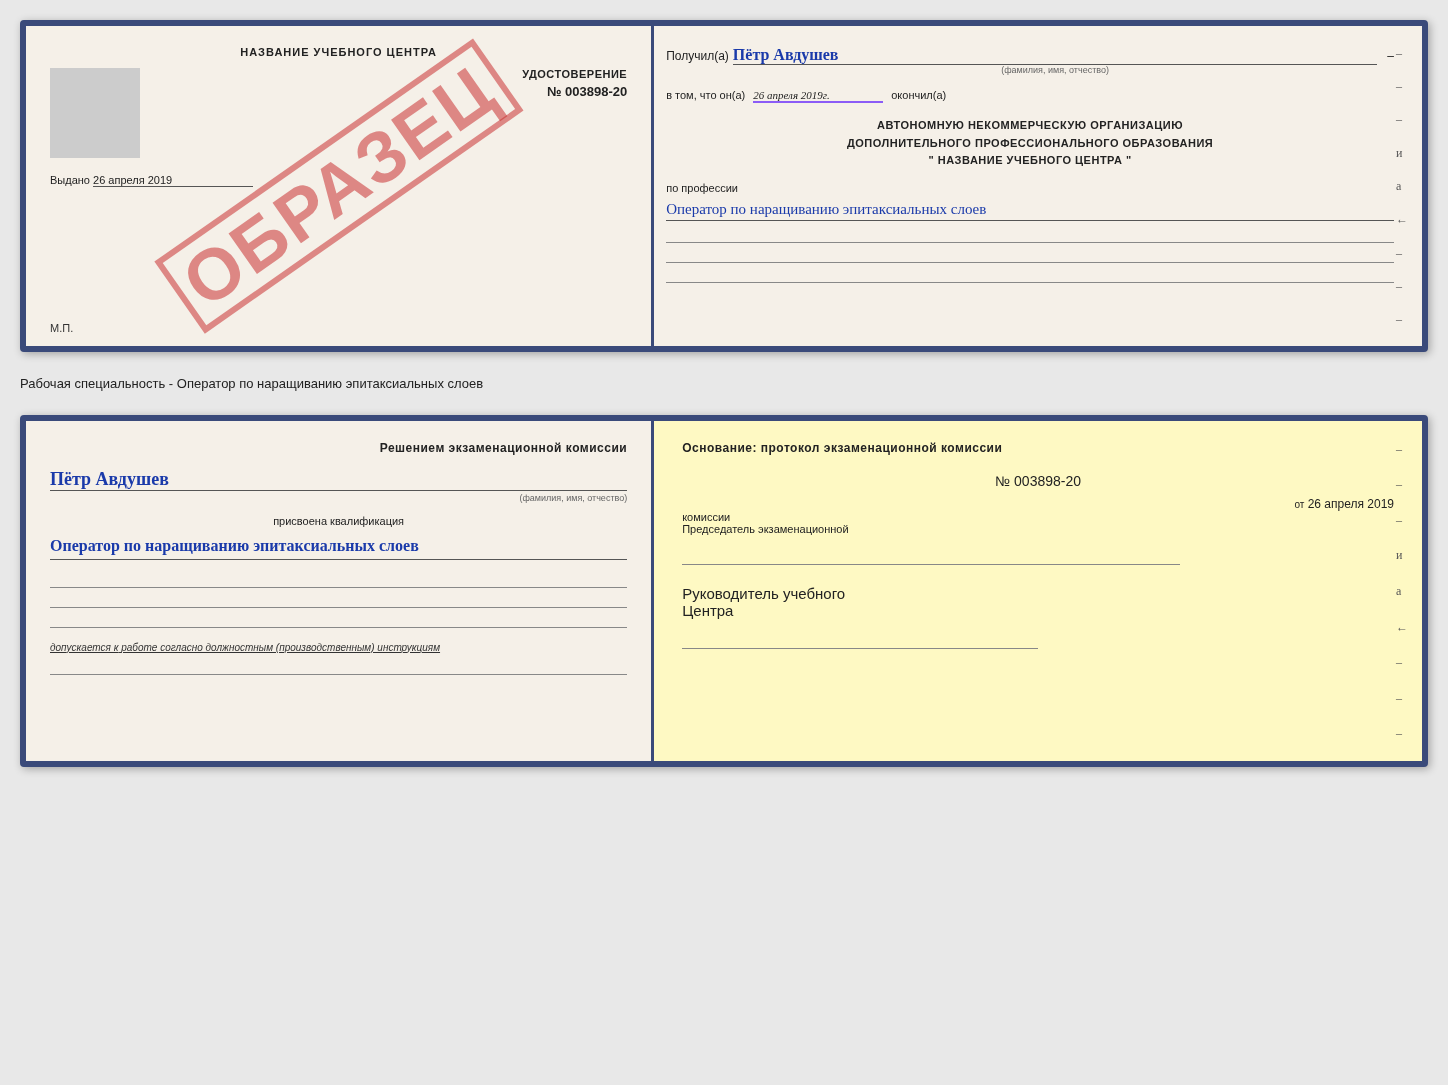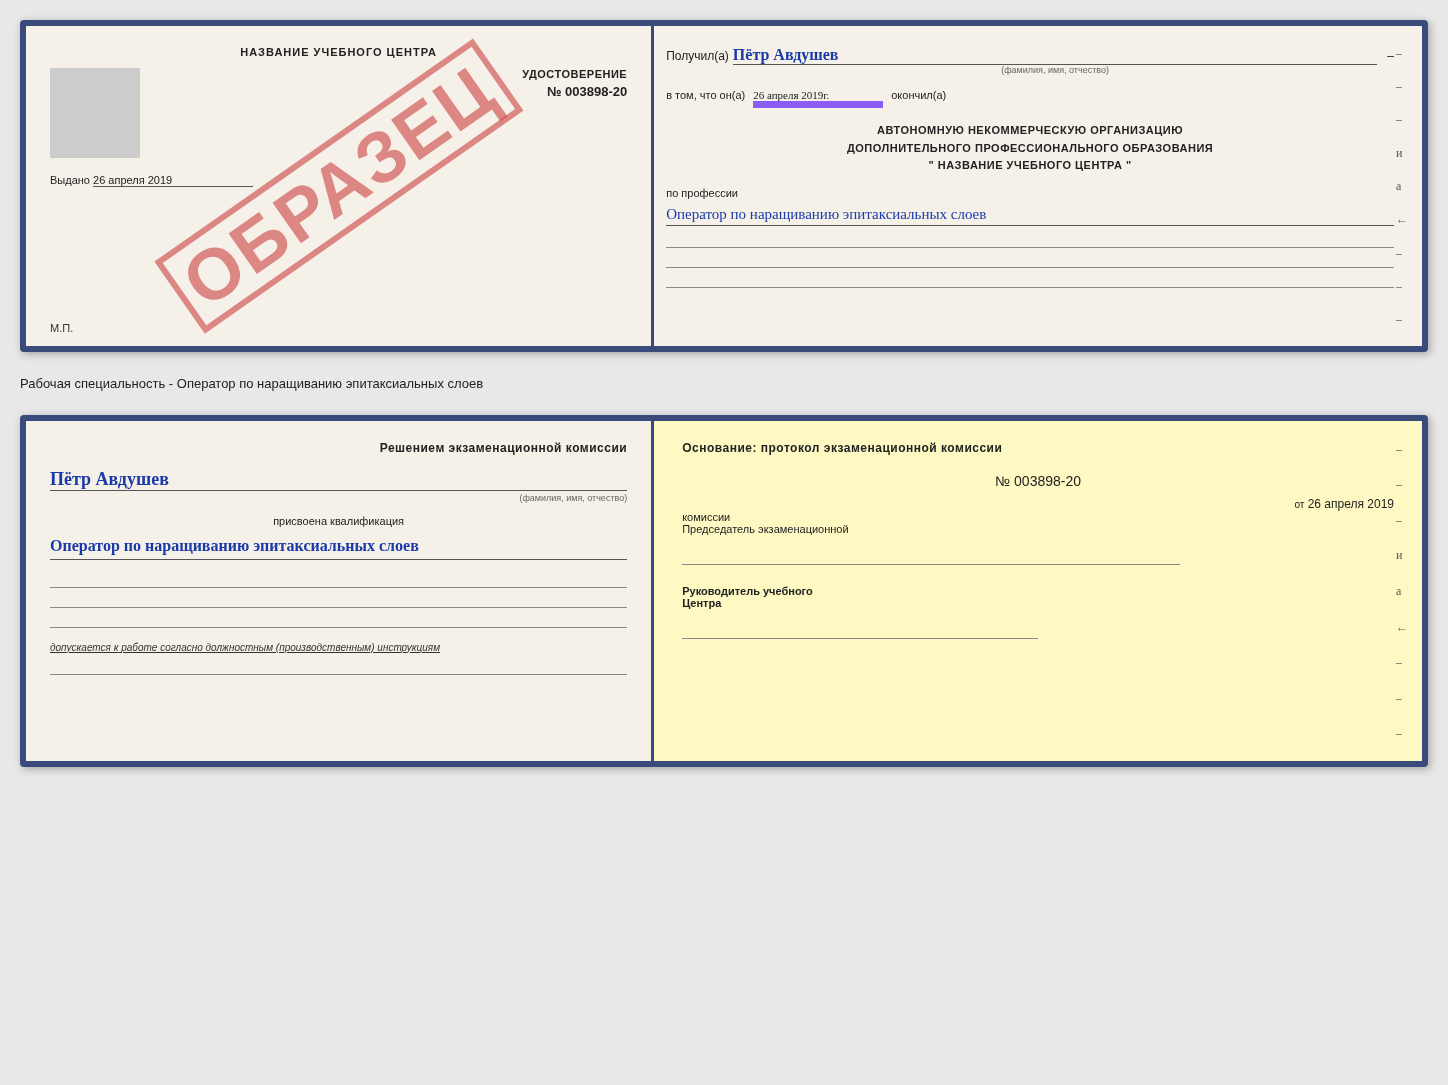--- a/index.html
+++ b/index.html
@@ -169,21 +169,22 @@
       font-size: 11px;
       color: #222;
       font-family: Arial, sans-serif;
       margin-bottom: 14px;
       display: flex;
       align-items: baseline;
       gap: 8px;
     }
 
     .date-value {
-      border-bottom: 7px solid #8b5cf6;
+      font-style: italic;
+      border-bottom: 2px solid #8b5cf6;
       min-width: 130px;
       display: inline-block;
       font-family: 'Times New Roman', serif;
     }
 
     .okoncil-label {
       font-weight: normal;
     }
 
     .right-org-block {
@@ -354,24 +355,23 @@
     }
 
     .predsedatel-line {
       border-bottom: 1px solid #888;
       height: 22px;
       margin-top: 8px;
       width: 70%;
     }
 
     .rukovoditel-block {
-      font-size: 11px;
-      color: #222;
-      font-family: Arial, sans-serif;
-      font-weight: bold;
+      font-size: 15px;
+      color: #222;
+      font-family: Arial, sans-serif;
     }
 
     .ruk-line {
       border-bottom: 1px solid #888;
       height: 22px;
       margin-top: 8px;
       width: 50%;
     }
 
     

